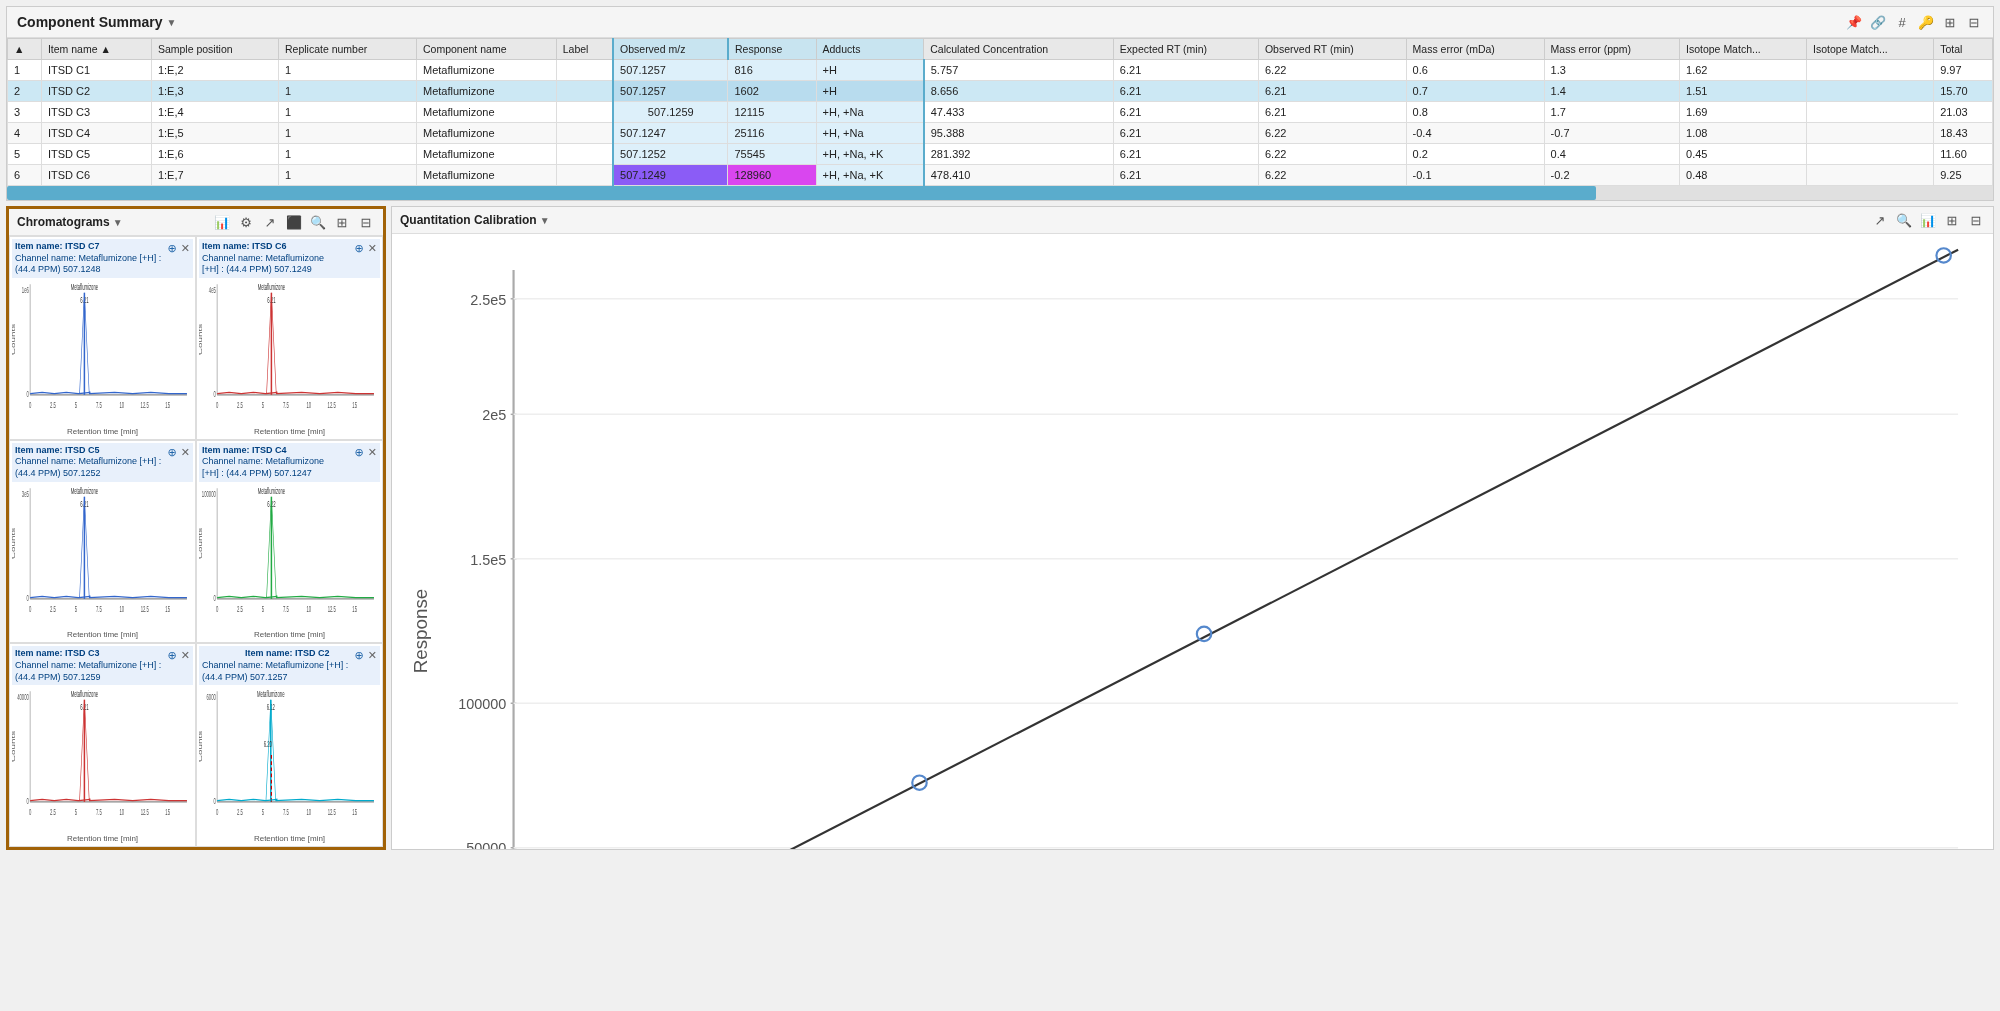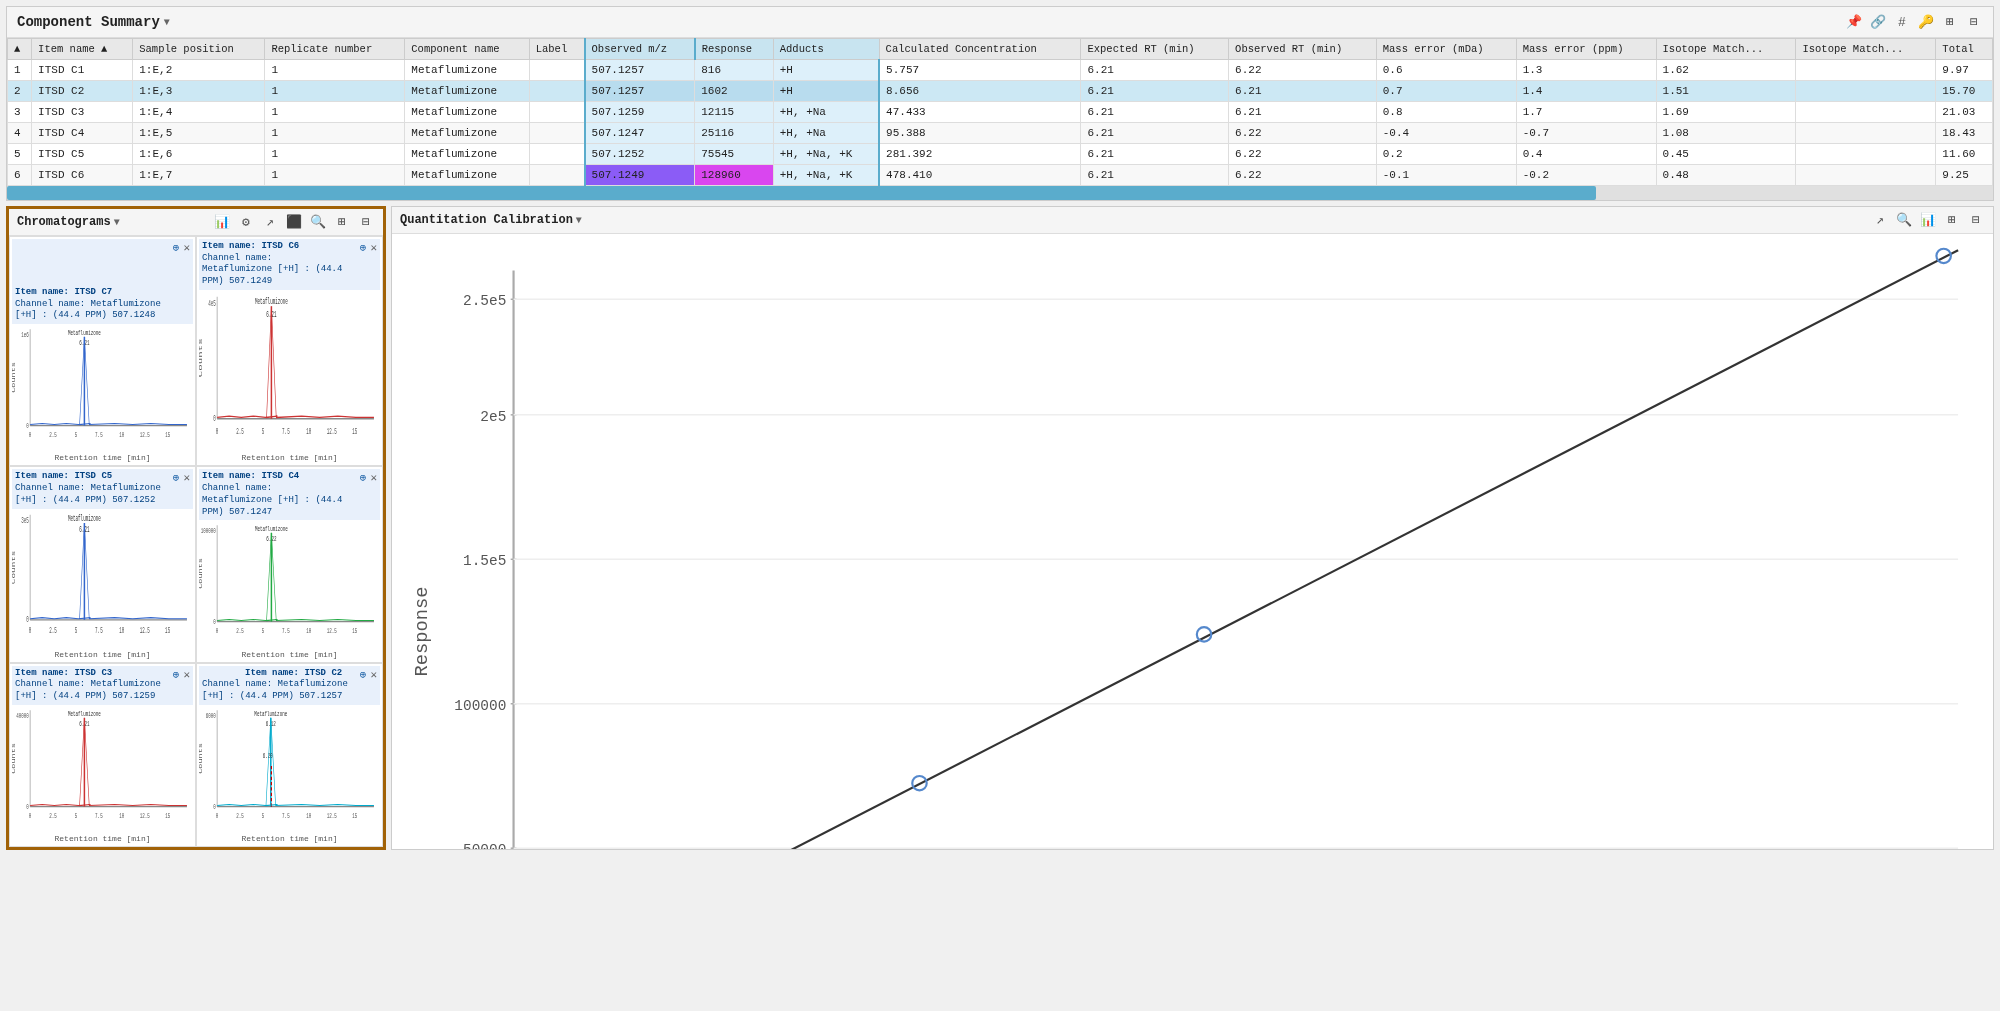--- a/index.html
+++ b/index.html
@@ -1,18 +1,18 @@
 <!DOCTYPE html>
 <html><head>
   <meta charset="utf-8">
   <style>
     * { box-sizing: border-box; margin: 0; padding: 0; }
     body { font-family: Arial, sans-serif; font-size: 11px; background: #f0f0f0; color: #222; width: 2000px; height: 1011px; overflow: hidden; }
 
-    .main-container { display: flex; flex-direction: column; height: 856px; padding: 6px; gap: 5px; font-family: Liberation Mono, monospace; }
+    .main-container { display: flex; flex-direction: column; height: 856px; padding: 6px; gap: 5px; }
 
     
     .top-panel { background: white; border: 1px solid #ccc; flex: 0 0 auto; }
     .panel-header { display: flex; align-items: center; justify-content: space-between; padding: 6px 10px; border-bottom: 1px solid #ddd; background: #f5f5f5; }
     .panel-title { font-size: 14px; font-weight: bold; display: flex; align-items: center; gap: 4px; }
     .panel-toolbar { display: flex; gap: 6px; align-items: center; }
     .toolbar-icon { width: 18px; height: 18px; cursor: pointer; display: flex; align-items: center; justify-content: center; font-size: 13px; color: #555; }
 
     
     .data-table { width: 100%; border-collapse: collapse; font-size: 11px; }
@@ -128,21 +128,21 @@
               <td></td>
               <td>15.70</td>
             </tr>
             <tr>
               <td>3</td>
               <td>ITSD C3</td>
               <td>1:E,4</td>
               <td>1</td>
               <td>Metaflumizone</td>
               <td></td>
-              <td style="background: rgb(221, 240, 250); border-left: 2px solid rgb(90, 172, 204);">507.1259</td>
+              <td style="background: rgb(221, 240, 250); border-left: 2px solid rgb(90, 172, 204); text-align: center;">507.1259</td>
               <td style="background: rgb(221, 240, 250);">12115</td>
               <td style="background: rgb(221, 240, 250); border-right: 2px solid rgb(90, 172, 204);">+H, +Na</td>
               <td>47.433</td>
               <td>6.21</td>
               <td>6.21</td>
               <td>0.8</td>
               <td>1.7</td>
               <td>1.69</td>
               <td></td>
               <td>21.03</td>
@@ -227,21 +227,21 @@
           <span class="toolbar-icon">⬛</span>
           <span class="toolbar-icon">🔍</span>
           <span class="toolbar-icon">⊞</span>
           <span class="toolbar-icon">⊟</span>
         </div>
       </div>
       <div class="chromatograms-content" id="chrom-grid">
       <div class="chrom-item">
       <div class="chrom-item-header" style="display:flex;justify-content:space-between;">
         <div>
-          <div style="font-weight:bold;margin-top:46px;">Item name: ITSD C7</div>
+          <div style="font-weight:bold;">Item name: ITSD C7</div>
           <div>Channel name: Metaflumizone [+H] : (44.4 PPM) 507.1248</div>
         </div>
         <div style="display:flex;gap:4px;align-items:flex-start;">
           <span style="font-size:11px;color:#2266aa;cursor:pointer;">⊕</span>
           <span style="font-size:11px;color:#666;cursor:pointer;">✕</span>
         </div>
       </div>
       <div style="flex:1;position:relative;">
         <svg viewBox="0 0 300 120" preserveAspectRatio="none" style="width:100%;height:100%;">
 

